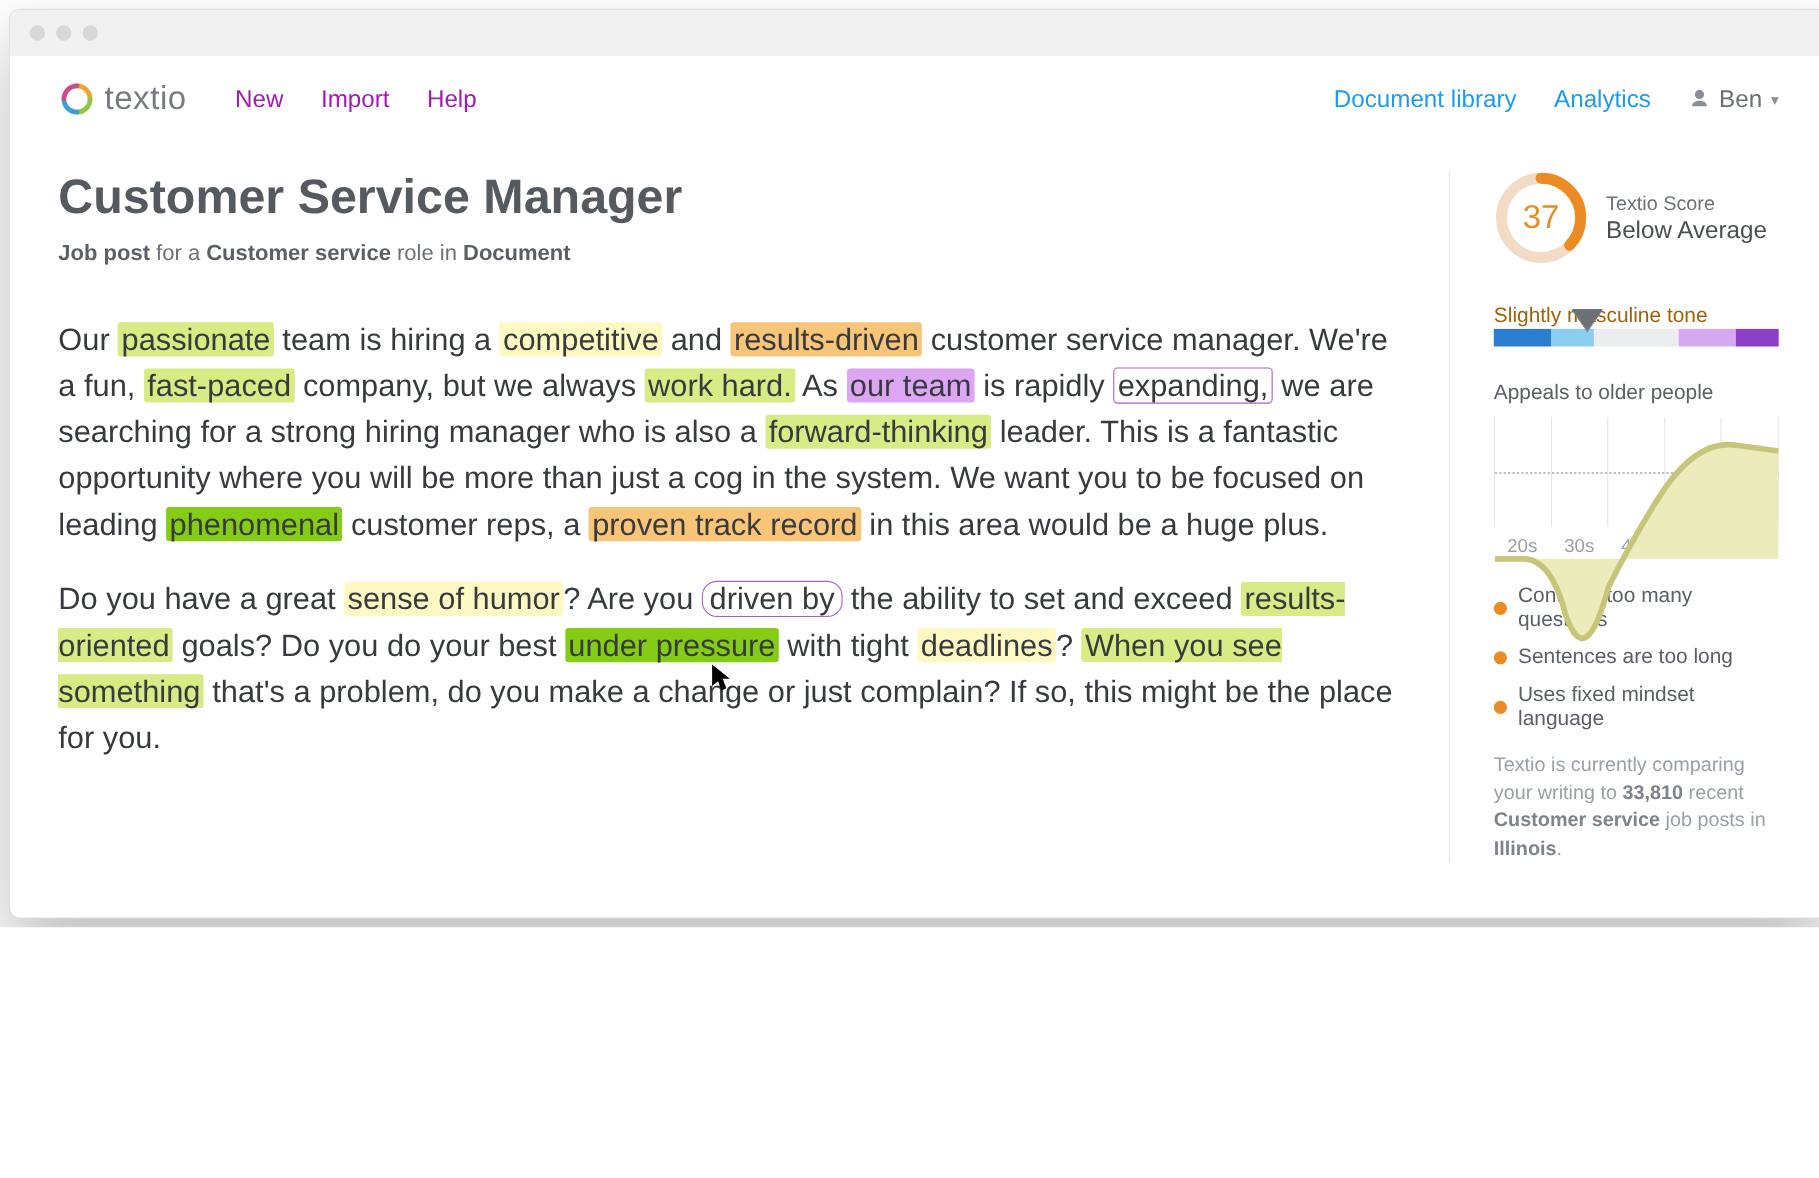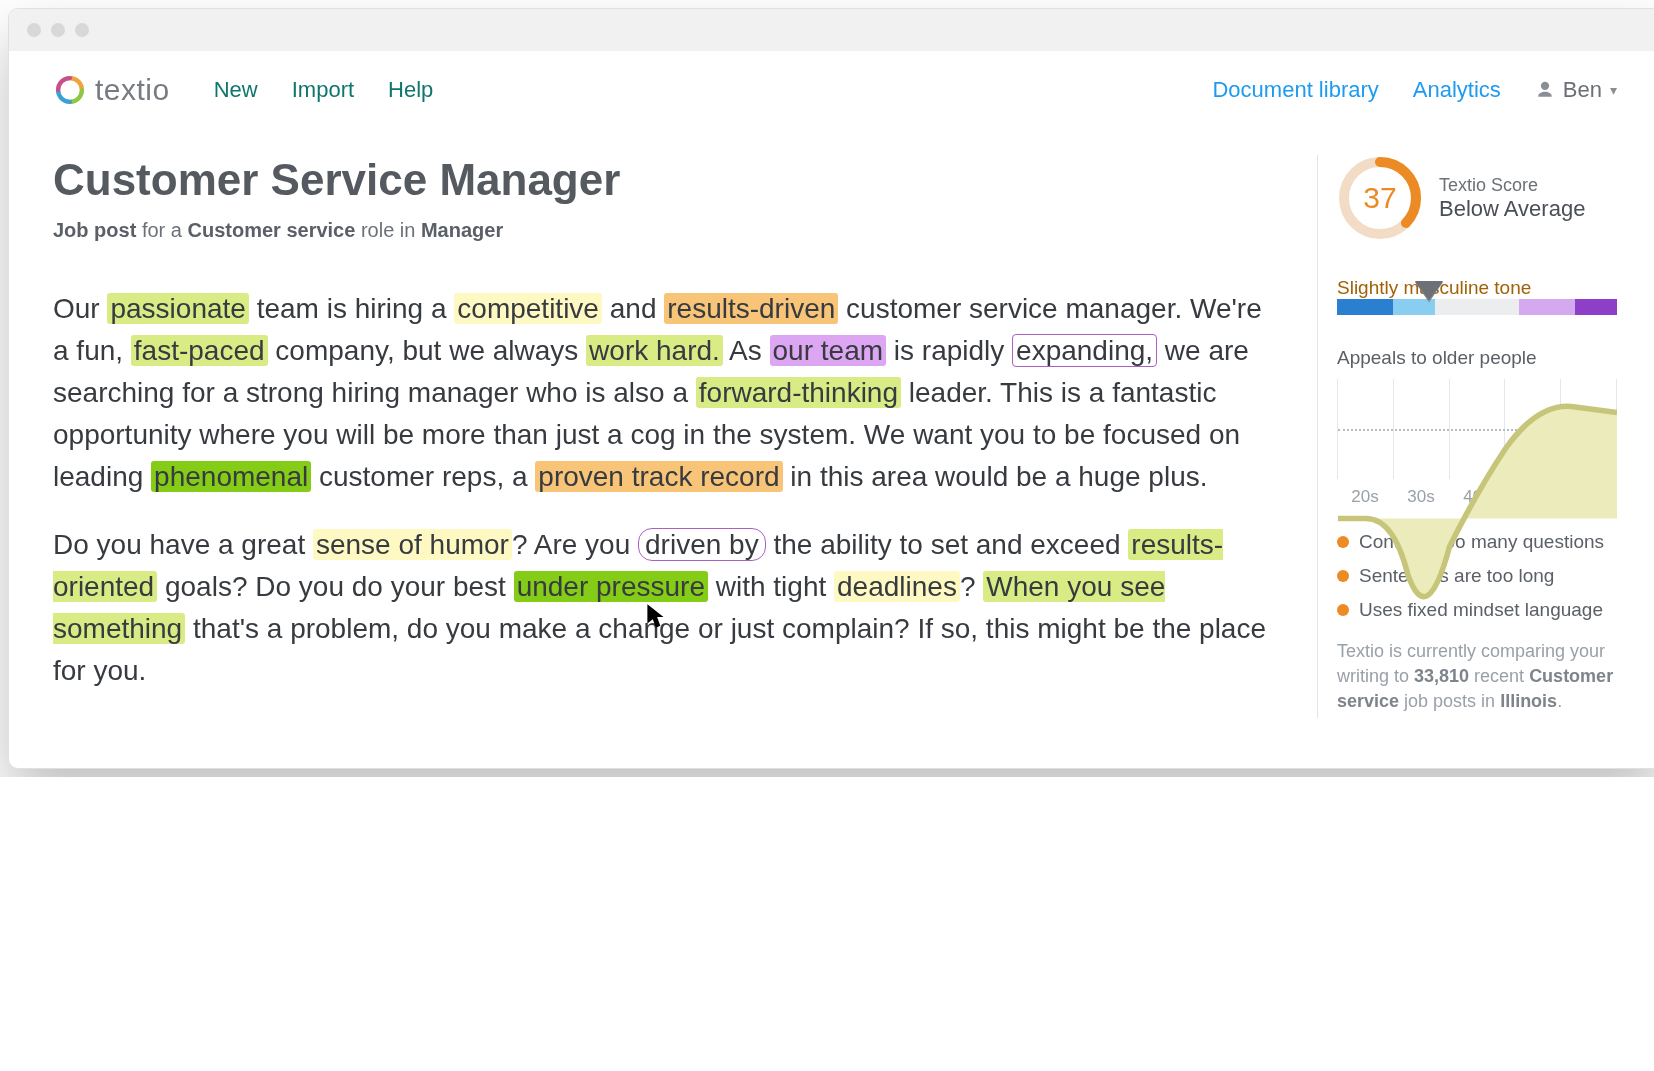--- a/index.html
+++ b/index.html
@@ -28,21 +28,21 @@
   .win-dot { width: 14px; height: 14px; border-radius: 50%; background: #d8d8d8; }
   .topnav {
     display: flex;
     align-items: center;
     padding: 22px 44px 10px 44px;
     gap: 34px;
     font-size: 22px;
   }
   .logo { display: flex; align-items: center; gap: 8px; margin-right: 10px; }
   .logo-word { font-size: 30px; color: #777c82; font-weight: 500; letter-spacing: 0.5px; }
-  .nav-item { color: #0f766e; cursor: pointer; }
+  .nav-item { color: #a21caf; cursor: pointer; }
   .nav-spacer { flex: 1; }
   .nav-link { color: #1d9bf0; cursor: pointer; }
   .user { color: #6b6f76; display: flex; align-items: center; gap: 8px; cursor: pointer; }
   .user svg { width: 20px; height: 20px; fill: #8a8f96; }
   .caret { font-size: 14px; color: #8a8f96; }
 
   .content {
     display: flex;
     padding: 38px 44px 50px 44px;
     gap: 20px;
@@ -111,21 +111,21 @@
     position: absolute;
     left: 592px;
     top: 447px;
     pointer-events: none;
   }
 
   
   .sidebar {
     width: 300px;
     border-left: 1px solid #e2e5e8;
-    padding-left: 19px;
+    padding-left: 40px;
     font-size: 19px;
     color: #5b6067;
   }
   .score-row { display: flex; align-items: center; gap: 16px; margin-bottom: 36px; }
   .score-ring { position: relative; width: 86px; height: 86px; }
   .score-ring svg { transform: rotate(-90deg); }
   .score-num {
     position: absolute; inset: 0;
     display: flex; align-items: center; justify-content: center;
     font-size: 30px; font-weight: 500; color: #ec8b24;
@@ -220,21 +220,21 @@
       <span>Ben</span>
       <span class="caret">▾</span>
     </span>
   </div>
 
   <div class="content">
 
     <div class="editor">
       <h1 class="doc-title">Customer Service Manager</h1>
       <div class="doc-sub">
-        <span class="b">Job post</span><span> for a </span><span class="b">Customer service</span><span> role in </span><span class="b">Manager</span>
+        <span class="b">Job post</span><span> for a </span><span class="b">Customer service</span><span> role in </span><span class="b">Document</span>
       </div>
 
       <div class="doc-body">
         <p>
           <span>Our </span><span class="hl hl-lime">passionate</span><span> team is hiring a </span><span class="hl hl-yellow">competitive</span><span> and </span><span class="hl hl-orange">results-driven</span><span> customer service manager. We're a fun, </span><span class="hl hl-lime">fast-paced</span><span> company, but we always </span><span class="hl hl-lime">work hard.</span><span> As </span><span class="hl hl-purple">our team</span><span> is rapidly </span><span class="hl-box">expanding,</span><span> we are searching for a strong hiring manager who is also a </span><span class="hl hl-lime">forward-thinking</span><span> leader. This is a fantastic opportunity where you will be more than just a cog in the system. We want you to be focused on leading </span><span class="hl hl-blue">phenomenal</span><span> customer reps, a </span><span class="hl hl-orange">proven track record</span><span> in this area would be a huge plus.</span>
         </p>
         <p>
           <span>Do you have a great </span><span class="hl hl-yellow">sense of humor</span><span>? Are you </span><span class="hl-oval">driven by</span><span> the ability to set and exceed </span><span class="hl hl-lime">results-oriented</span><span> goals? Do you do your best </span><span class="hl hl-blue">under pressure</span><span> with tight </span><span class="hl hl-yellow">deadlines</span><span>? </span><span class="hl hl-lime">When you see something</span><span> that's a problem, do you make a change or just complain? If so, this might be the place for you.</span>
         </p>
       </div>

